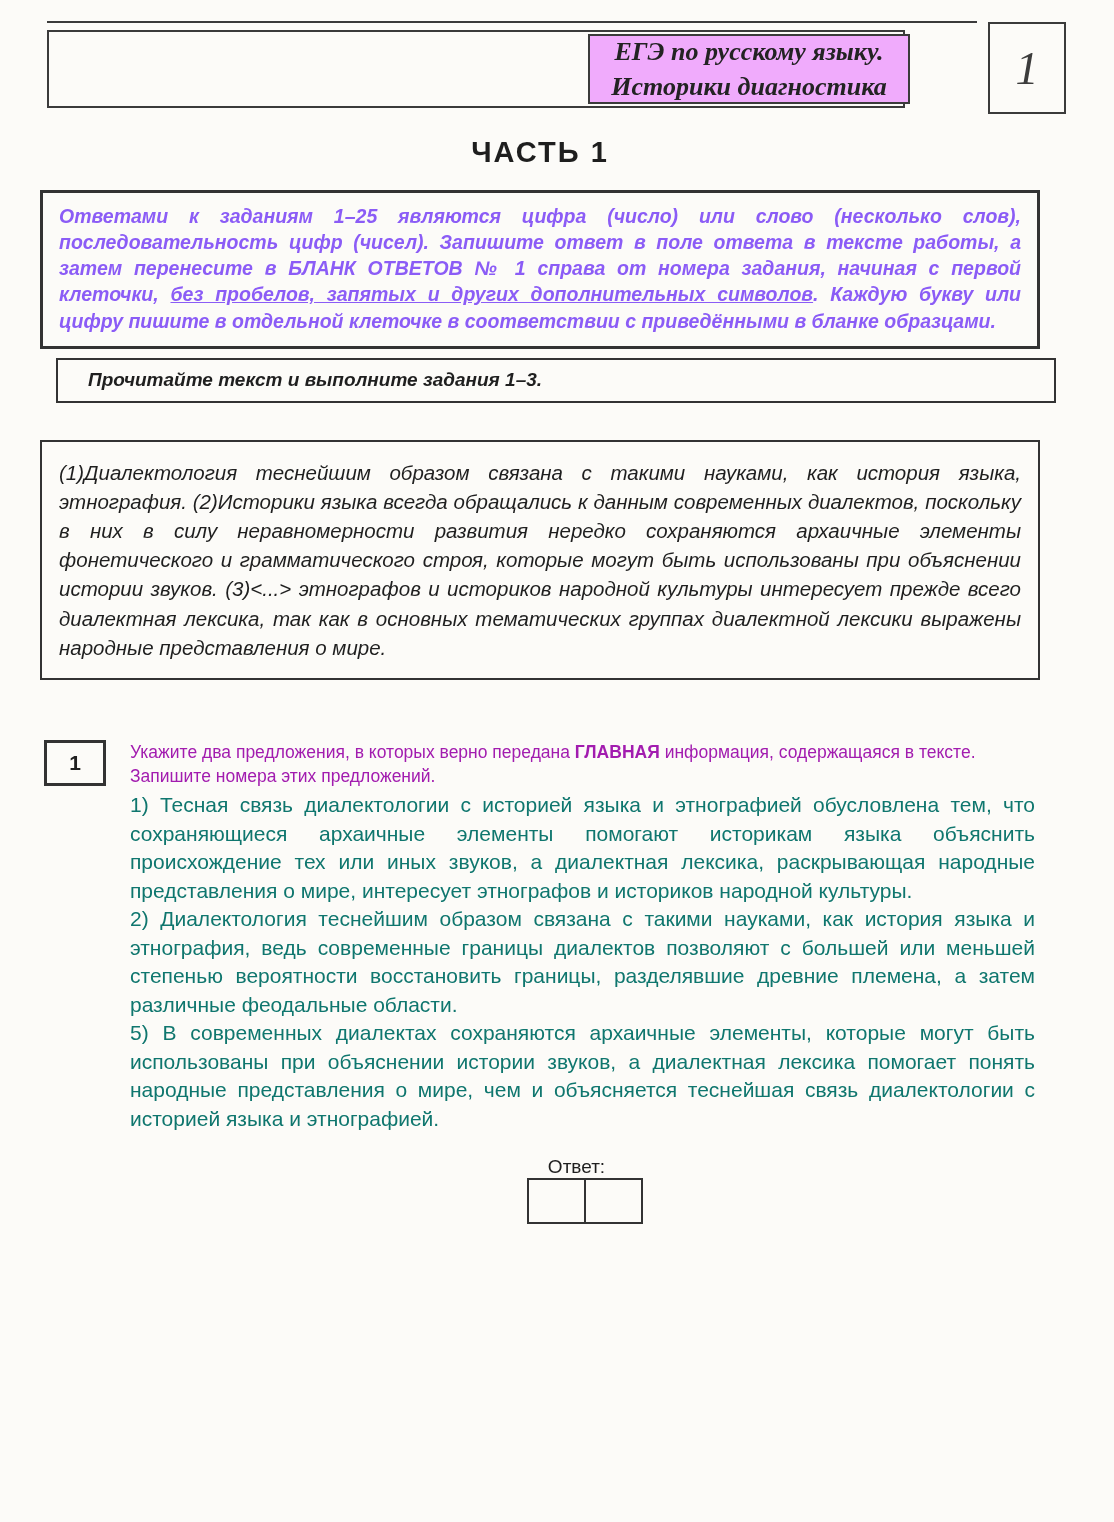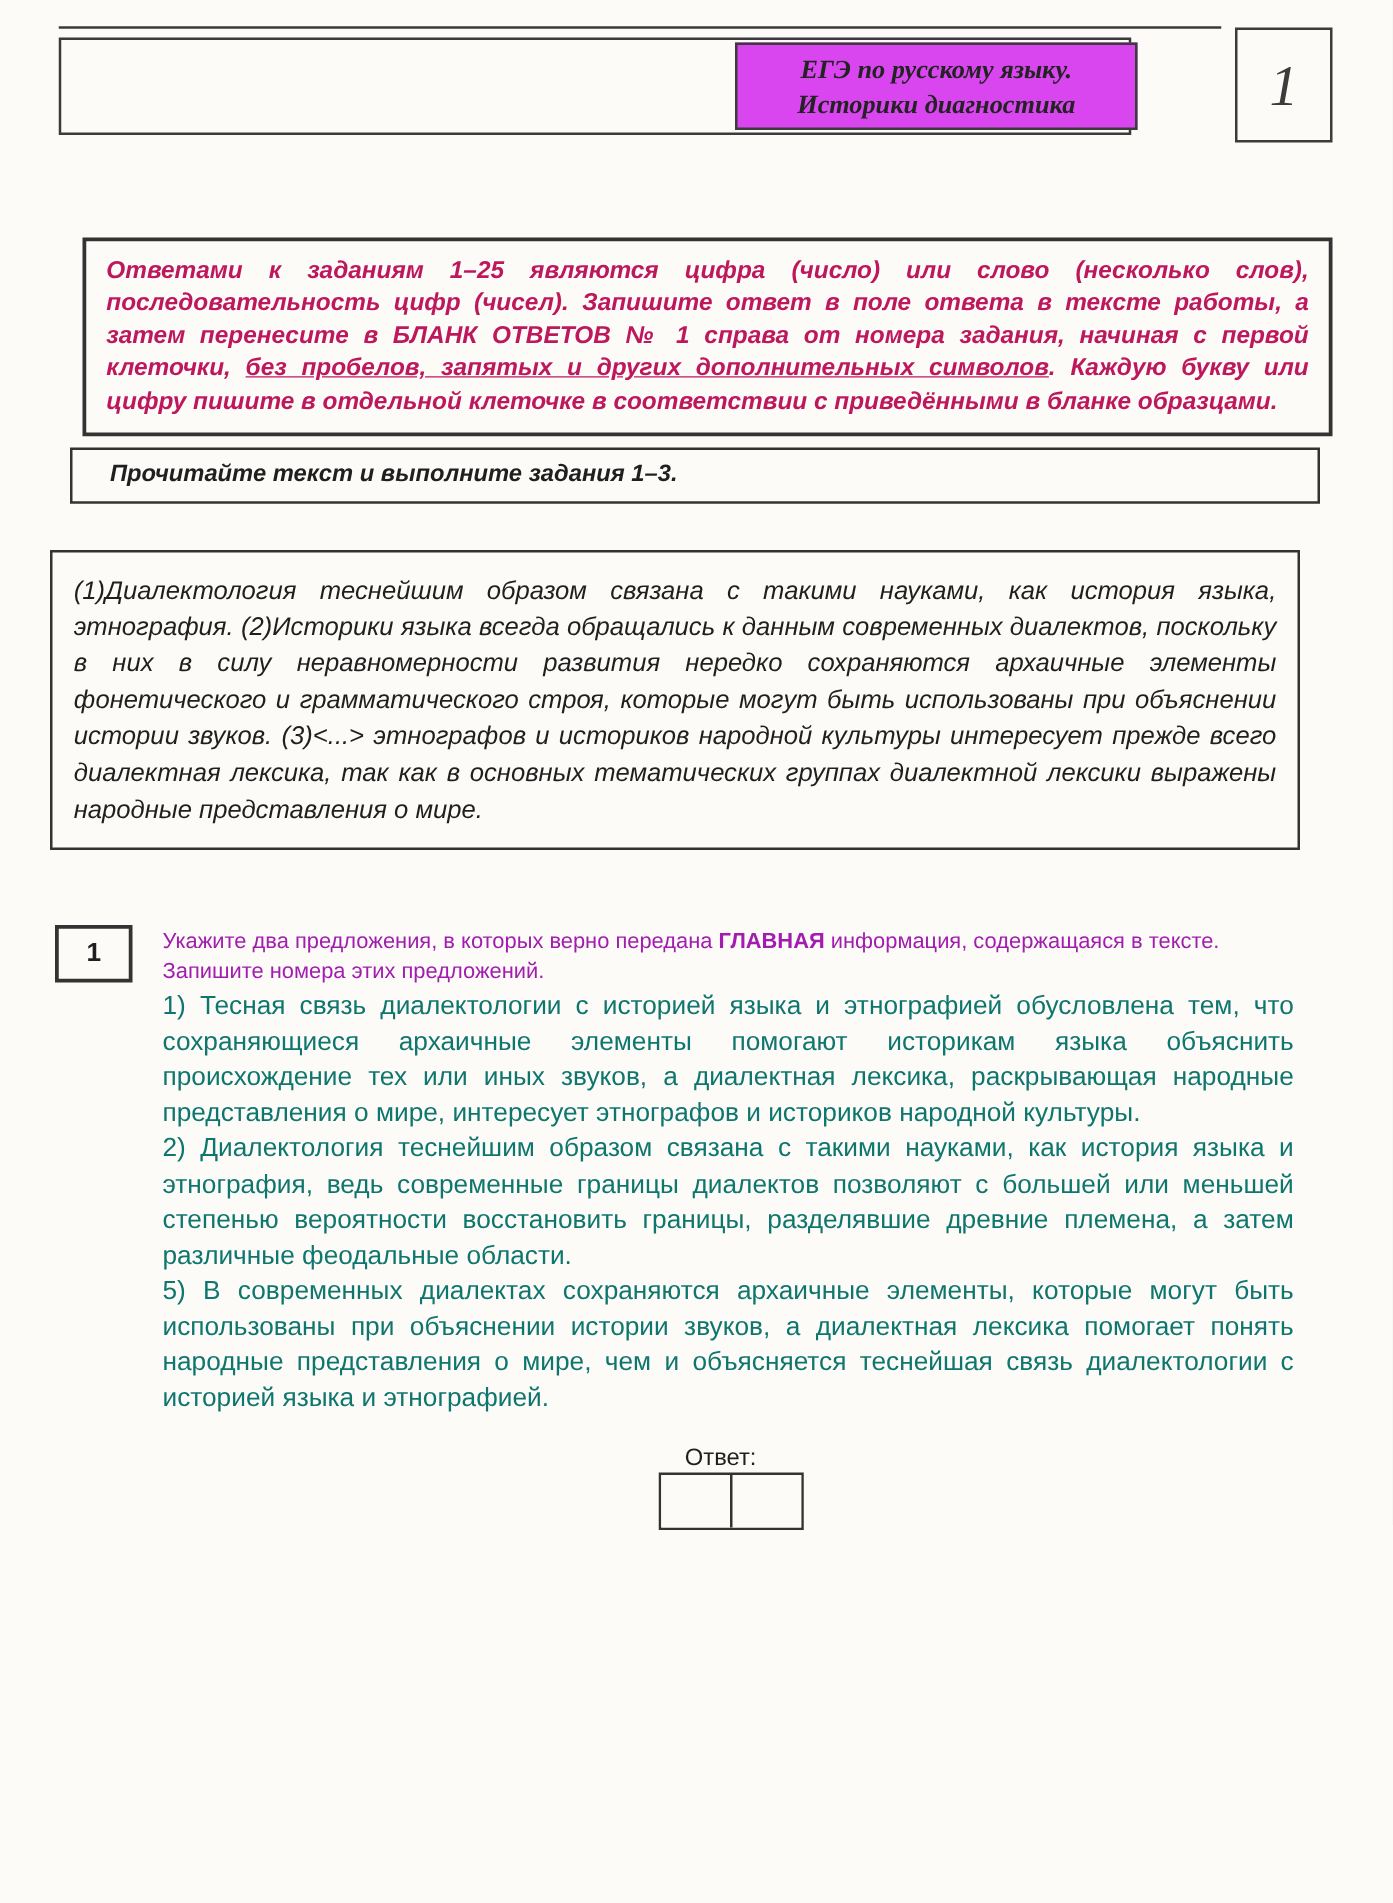--- a/index.html
+++ b/index.html
@@ -26,26 +26,26 @@
     position:absolute; left:47px; top:30px;
     width:858px; height:78px;
     border:2px solid #3b3b3b;
     box-sizing:border-box;
   }
   .exam-title-box {
     position:absolute; left:588px; top:34px;
     width:322px; height:70px;
     border:2px solid #3b3b3b;
     box-sizing:border-box;
-    background:#d946ef;
+    background:#f0abfc;
     display:flex; flex-direction:column;
     align-items:center; justify-content:center;
     font-family:"Liberation Serif", serif;
     font-style:italic; font-weight:bold;
-    font-size:21px; line-height:1.35;
+    font-size:26px; line-height:1.35;
     text-align:center;
   }
   .page-number-box {
     position:absolute; left:988px; top:22px;
     width:78px; height:92px;
     border:2px solid #3b3b3b;
     box-sizing:border-box;
     display:flex; align-items:center; justify-content:center;
     font-family:"Liberation Serif", serif;
     font-style:italic;
@@ -61,21 +61,21 @@
   }
 
   
   .instructions-box {
     position:absolute; left:40px; top:190px;
     width:1000px; box-sizing:border-box;
     border:3px solid #333;
     padding:10px 16px 12px 16px;
     font-weight:bold; font-style:italic;
     font-size:19.5px; line-height:1.34;
-    text-align:justify; color:#be185d;margin-left:26px;
+    text-align:justify; color:#8b5cf6;
   }
   .underline { text-decoration:underline; }
 
   .read-task-box {
     position:absolute; left:56px; top:358px;
     width:1000px; box-sizing:border-box;
     border:2px solid #333;
     padding:9px 16px 10px 30px;
     font-weight:bold; font-style:italic;
     font-size:19px; color:#1f1f1f;
@@ -142,20 +142,21 @@
   <div class="top-rule"></div>
   <div class="header-outer-box"></div>
   <div class="exam-title-box">
     <span>ЕГЭ по русскому языку.</span>
     <span>Историки диагностика</span>
   </div>
   <div class="page-number-box">
     <span>1</span>
   </div>
 
+  <div class="part-title">ЧАСТЬ 1</div>
 
   <div class="instructions-box">
     <span>Ответами к заданиям 1–25 являются цифра (число) или слово (несколько слов), последовательность цифр (чисел). Запишите ответ в поле ответа в тексте работы, а затем перенесите в </span><span>БЛАНК ОТВЕТОВ № 1</span><span> справа от номера задания, начиная с первой клеточки, </span><span class="underline">без пробелов, запятых и других дополнительных символов</span><span>. Каждую букву или цифру пишите в отдельной клеточке в соответствии с приведёнными в бланке образцами.</span>
   </div>
 
   <div class="read-task-box">
     <span>Прочитайте текст и выполните задания 1–3.</span>
   </div>
 
   <div class="passage-box">

